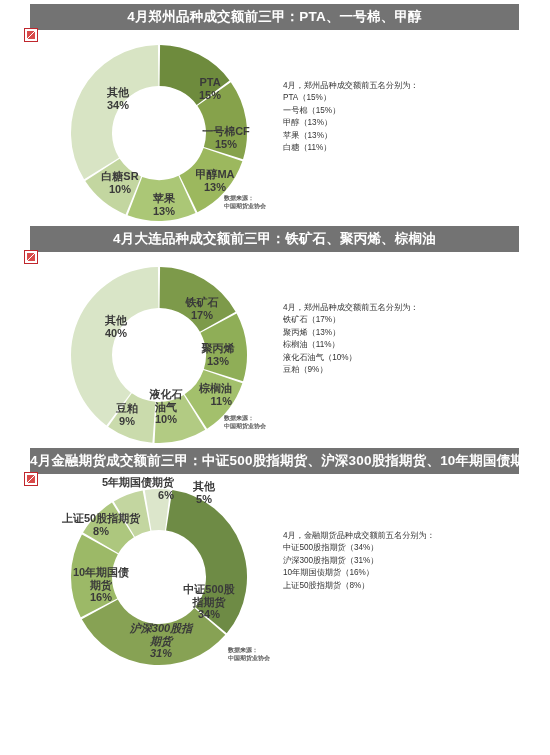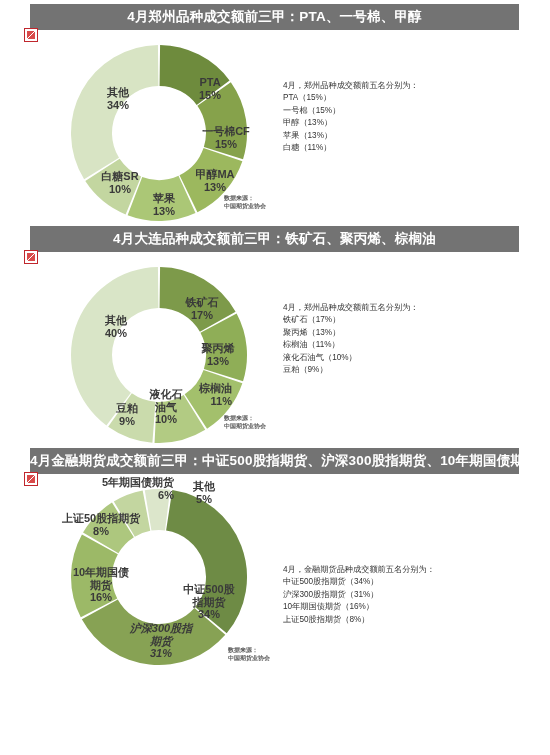--- a/index.html
+++ b/index.html
@@ -153,21 +153,21 @@
             <div class="slice-label wrap" style="left:6px;top:82px;width:58px;"><span>10年期国债期货</span><br><span>16%</span></div>
             <div class="slice-label" style="left:-4px;top:28px;width:78px;text-align:center;"><span>上证50股指期货</span><br><span>8%</span></div>
             <div class="slice-label" style="left:24px;top:-8px;width:84px;text-align:right;"><span>5年期国债期货</span><br><span>6%</span></div>
             <div class="slice-label" style="left:116px;top:-4px;width:44px;"><span>其他</span><br><span>5%</span></div>
         </div>
         <div class="src" style="left:186px;top:168px;">
           <span>数据来源：</span><br>
           <span>中国期货业协会</span>
         </div>
       </div>
-      <div class="textblock" style="left:283px;top:52px;margin-top:34px;">
+      <div class="textblock" style="left:283px;top:52px;">
         <span class="ln">4月，金融期货品种成交额前五名分别为：</span>
         <span class="ln">中证500股指期货（34%）</span>
           <span class="ln">沪深300股指期货（31%）</span>
           <span class="ln">10年期国债期货（16%）</span>
           <span class="ln">上证50股指期货（8%）</span>
       </div>
     </div>
   </div>
   </div>
 

